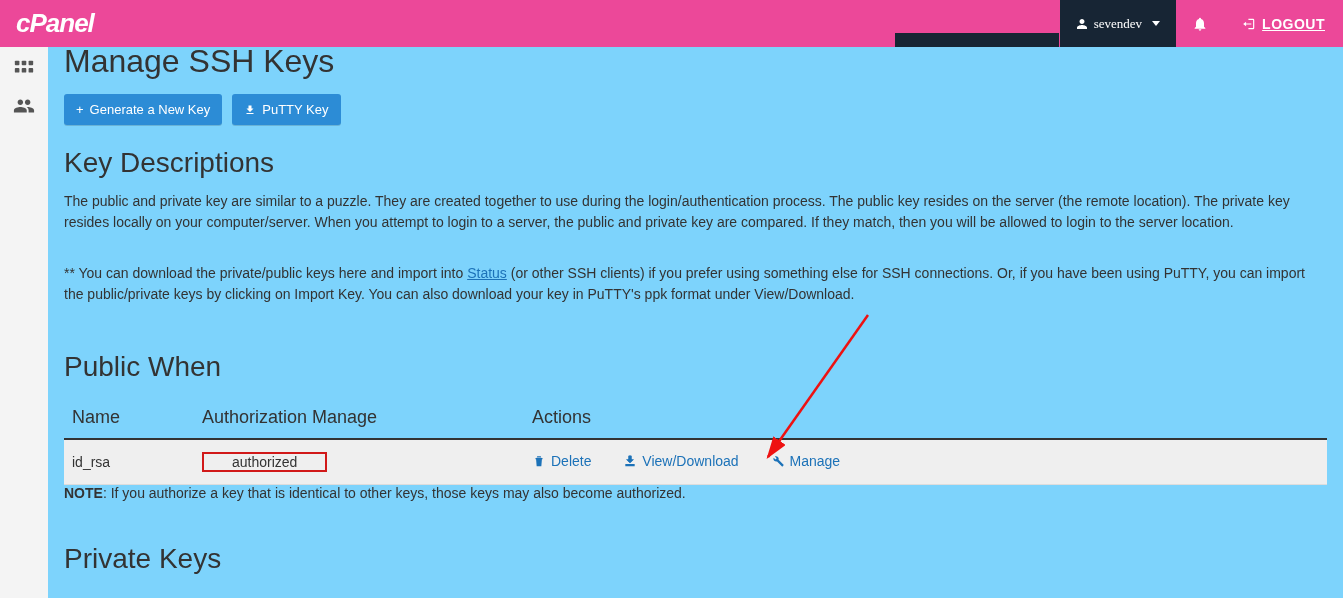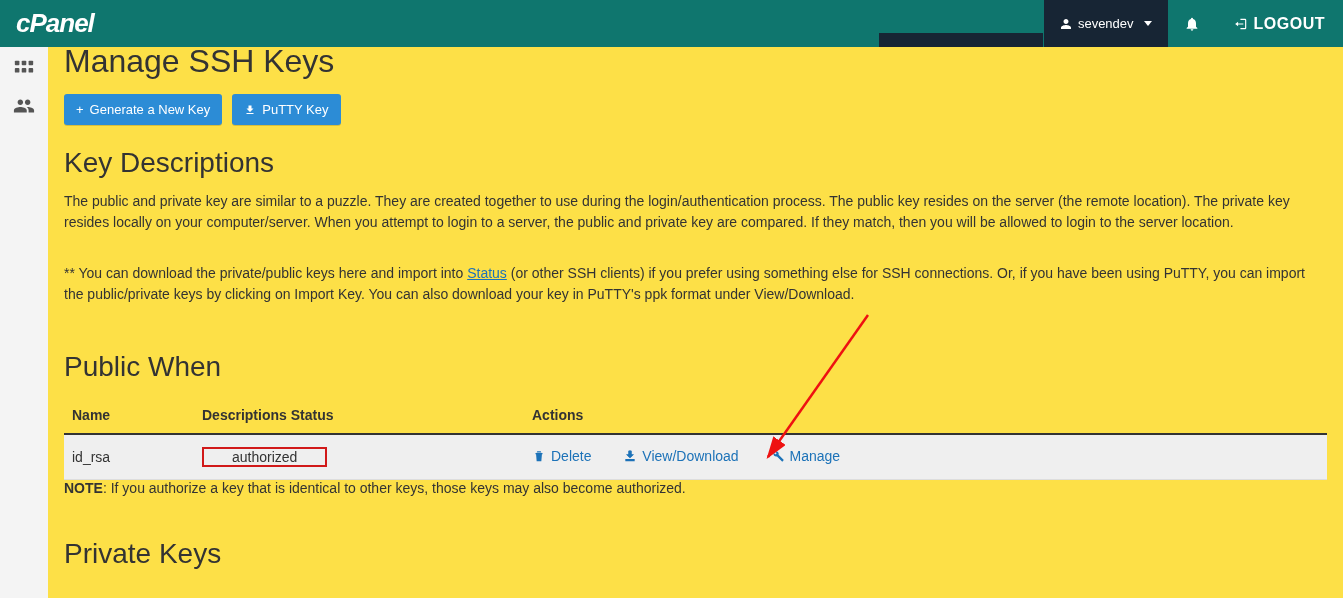--- a/index.html
+++ b/index.html
@@ -1,49 +1,49 @@
 <!DOCTYPE html>
 <html><head>
 <meta charset="utf-8">
 <style>
   * { box-sizing: border-box; margin: 0; padding: 0; }
   html, body { width: 1343px; height: 598px; font-family: -apple-system, BlinkMacSystemFont, "Segoe UI", Helvetica, Arial, sans-serif; background:#f4f4f4; color:#333; overflow:hidden; }
   
-  .header { position:relative; height:47px; background:#0f766e; display:flex; align-items:center; color:#fff; }
+  .header { position:relative; height:47px; background:#ec4899; display:flex; align-items:center; color:#fff; }
   .logo { margin-left:16px; font-style:italic; font-weight:700; font-size:26px; letter-spacing:-1px; font-family: Arial, sans-serif;}
   .logo .cp-c { font-style:italic; }
   .header-right { margin-left:auto; display:flex; align-items:stretch; height:100%; }
   .search-box { display:flex; align-items:center; padding:0 14px; background:#172534; height:100%;margin-top:33px; }
   .search-box svg { width:16px; height:16px; fill:#fff; }
   .search-input { background:transparent; border:none; color:#aeb7c1; font-size:13px; margin-left:10px; width:110px; outline:none; }
   .search-input::placeholder { color:#7d8a99; }
-  .user-box { display:flex; align-items:center; padding:0 16px; background:#172534; margin-left:1px; height:100%; cursor:pointer;}
+  .user-box { display:flex; align-items:center; padding:0 16px; background:#172534; margin-left:1px; height:100%; cursor:pointer;font-family:Liberation Serif, serif;}
   .user-box svg.person { width:12px; height:12px; fill:#fff; margin-right:6px; }
   .user-box .uname { font-size:13px; color:#fff; }
   .user-box .caret { margin-left:10px; width:0; height:0; border-left:4px solid transparent; border-right:4px solid transparent; border-top:5px solid #fff; }
   .bell-box { display:flex; align-items:center; padding:0 16px; height:100%; cursor:pointer;}
   .bell-box svg { width:16px; height:16px; fill:#fff; }
   .logout-box { display:flex; align-items:center; padding:0 18px; height:100%; cursor:pointer;}
   .logout-box svg { width:14px; height:14px; fill:#fff; margin-right:6px; }
-  .logout-box span { font-size:16px; font-weight:600; letter-spacing:0.5px; }
+  .logout-box span { font-size:14px; font-weight:600; letter-spacing:0.5px;text-decoration:underline; }
   
   .sidebar { position:absolute; left:0; top:47px; bottom:0; width:48px; background:#f4f4f4; display:flex; flex-direction:column; align-items:center; padding-top:10px; gap:16px; }
   .sidebar .sb-icon { width:28px; height:22px; fill:#555; cursor:pointer;}
   
-  .content { position:absolute; left:48px; right:0; top:47px; bottom:0; padding:0 16px; background:#fde047; overflow:hidden; }
+  .content { position:absolute; left:48px; right:0; top:47px; bottom:0; padding:0 16px; background:#7dd3fc; overflow:hidden; }
   h1.manage { font-size:32px; font-weight:400; color:#333; margin-top:-4px; }
   .btn-row { margin-top:14px; display:flex; gap:10px; }
   .btn { background:#2c8cd6; color:#fff; font-size:13px; border:none; border-radius:3px; padding:8px 12px; display:flex; align-items:center; gap:6px; cursor:pointer; box-shadow:0 1px 0 rgba(0,0,0,.15); }
   .btn svg { width:12px; height:12px; fill:#fff; }
   h2.section { font-size:28px; font-weight:400; color:#333; margin-top:22px; }
   p.desc { font-size:14px; color:#333; line-height:1.5; margin-top:12px; }
   p.desc a { color:#1c72b8; text-decoration:underline; }
   h2.pk { font-size:28px; font-weight:400; color:#333; margin-top:46px; }
   table.keys { width:100%; border-collapse:collapse; margin-top:14px; }
-  table.keys thead th { text-align:left; font-weight:700; font-size:14px; padding:10px 8px; border-bottom:2px solid #333; }
+  table.keys thead th { text-align:left; font-weight:400; font-size:18px; padding:10px 8px; border-bottom:2px solid #333; }
   table.keys tbody tr { background:#efefef; }
   table.keys tbody td { padding:12px 8px; font-size:14px; border-bottom:1px solid #ddd; vertical-align:middle; }
   .auth-badge { display:inline-block; border:2px solid #d11919; padding:0 28px; color:#333; font-size:14px; }
   .action-link { color:#1c72b8; font-size:14px; display:inline-flex; align-items:center; gap:5px; margin-right:28px; cursor:pointer;justify-content:center; }
   .action-link svg { width:14px; height:14px; fill:#1c72b8; }
   p.note { font-size:14px; }
   p.note b { font-weight:700; }
   h2.priv { font-size:28px; font-weight:400; color:#333; margin-top:42px; }
   
   .arrow { position:absolute; pointer-events:none; }
@@ -116,21 +116,21 @@
   <p class="desc" style="margin-top:30px;">
     <span>** You can download the private/public keys here and import into </span><a href="#">Status</a><span> (or other SSH clients) if you prefer using something else for SSH connections. Or, if you have been using PuTTY, you can import the public/private keys by clicking on Import Key. You can also download your key in PuTTY's ppk format under View/Download.</span>
   </p>
 
   <h2 class="pk">Public When</h2>
 
   <table class="keys">
     <thead>
       <tr>
         <th style="width:130px;">Name</th>
-        <th style="width:330px;">Descriptions Status</th>
+        <th style="width:330px;">Authorization Manage</th>
         <th>Actions</th>
       </tr>
     </thead>
     <tbody>
       <tr>
         <td>id_rsa</td>
         <td>
           <span class="auth-badge">authorized</span>
         </td>
         <td>

